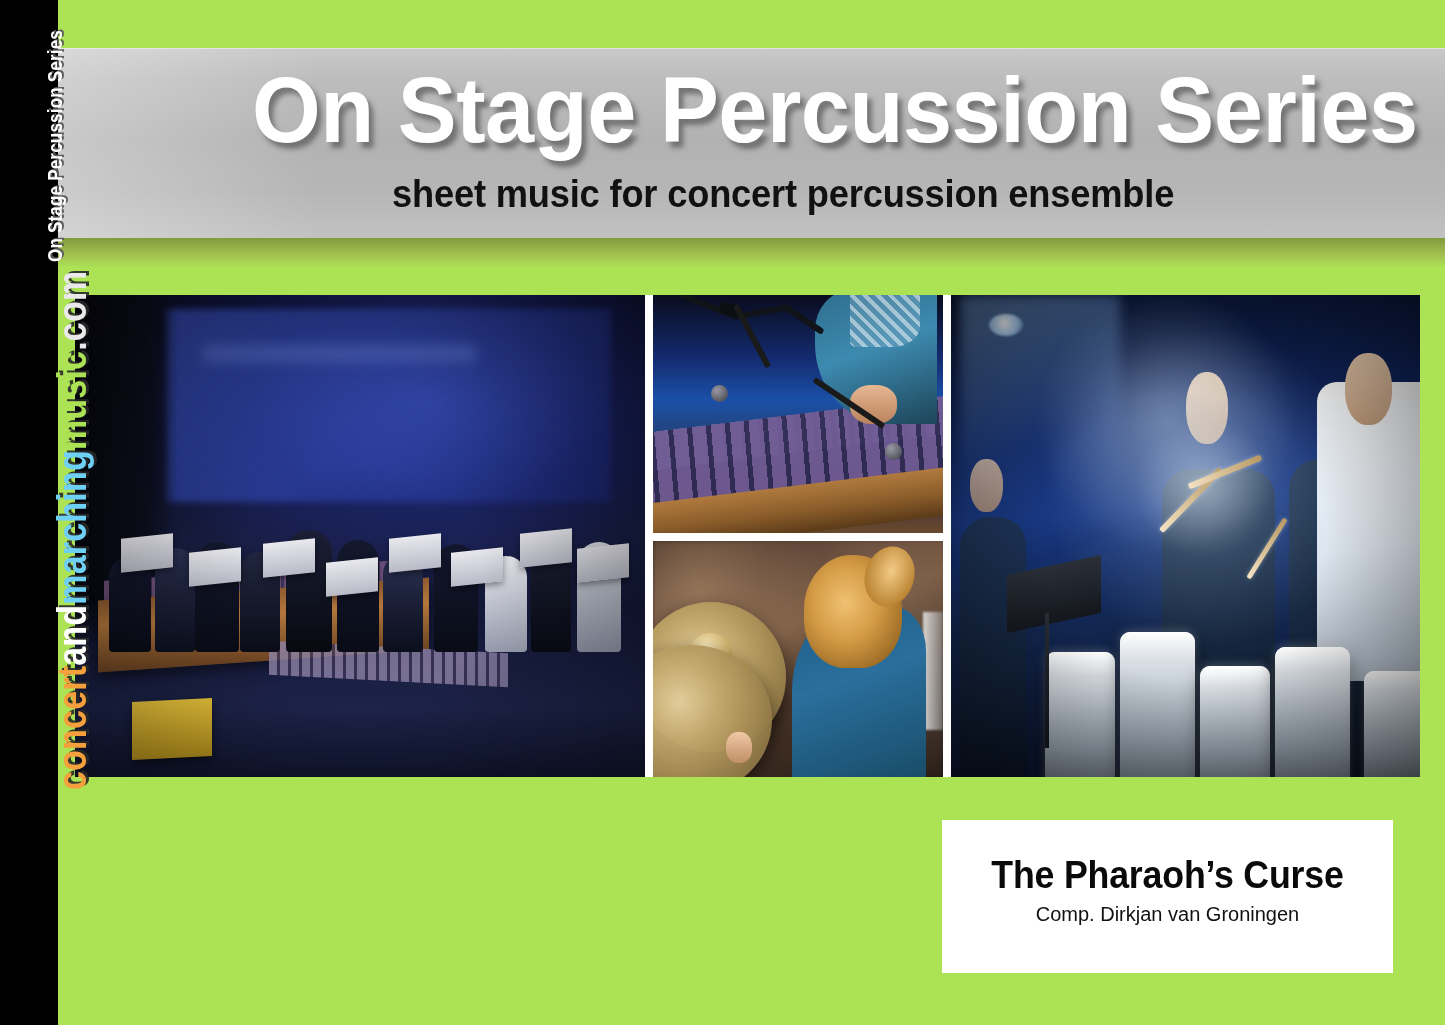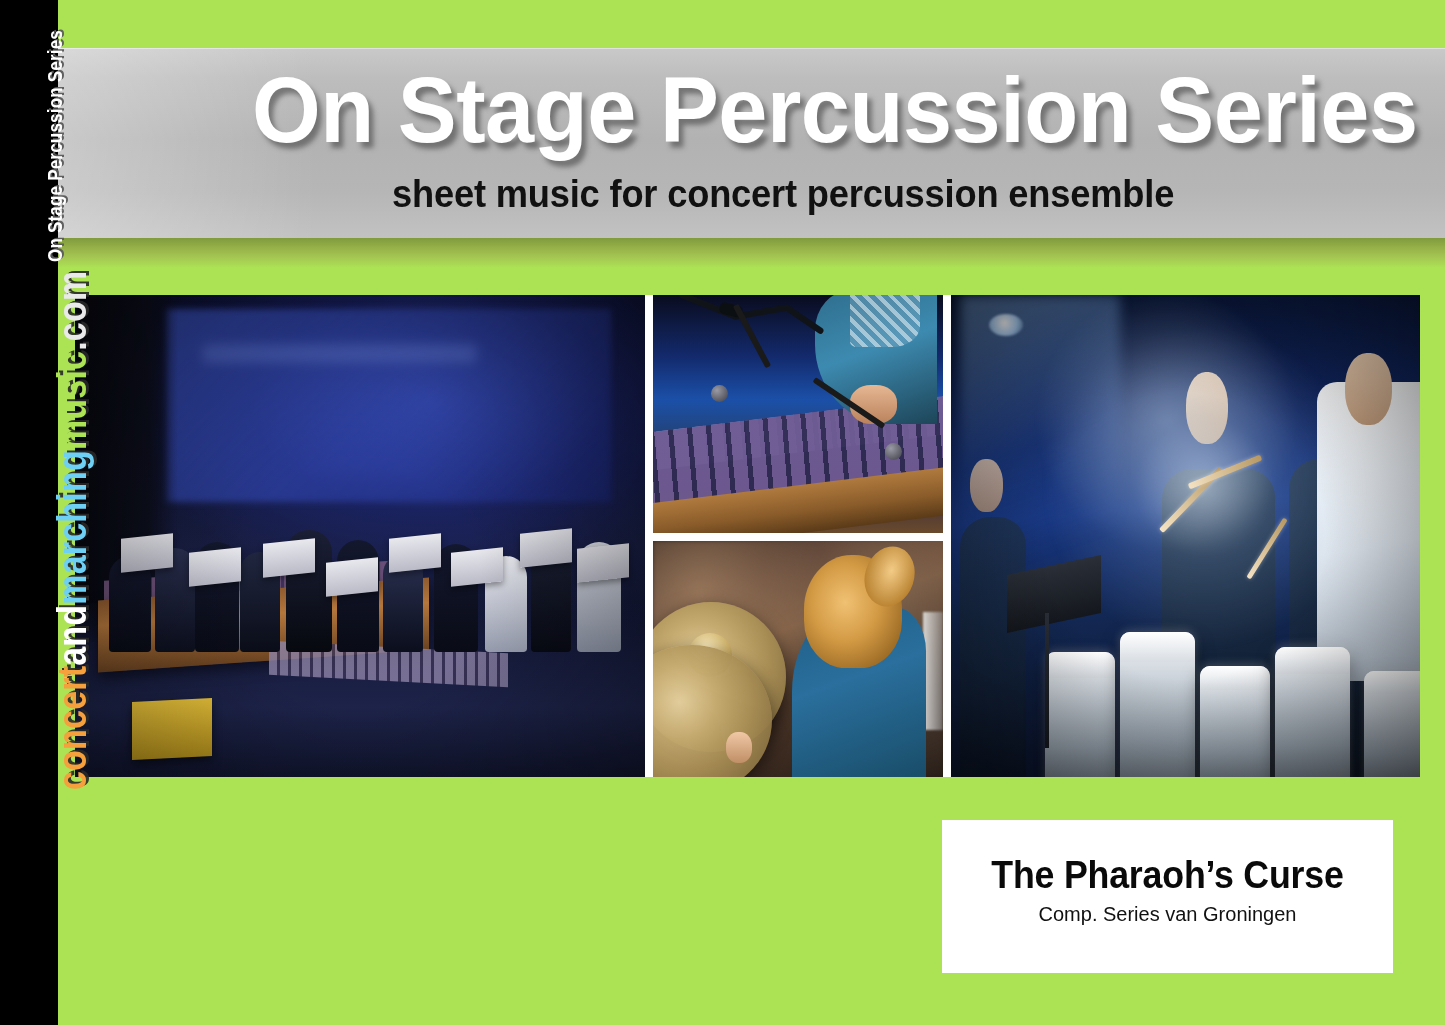--- a/index.html
+++ b/index.html
@@ -642,21 +642,21 @@
         <div class="ph4-stand" style="left:12%; top:56%; width:20%; height:12%; transform:skewY(-12deg);"></div>
         <div class="ph4-stand" style="left:20%; top:66%; width:4px; height:28%;"></div>
 
         <div class="ph4-vig"></div>
       </div>
     </div>
   </div>
 
   <div class="title-card">
     <div class="piece-title">The Pharaoh’s Curse</div>
-    <div class="piece-composer">Comp. Series van Groningen</div>
+    <div class="piece-composer">Comp. Dirkjan van Groningen</div>
   </div>
 
   <div class="spine">
     <div class="spine-top-text">
       <div class="vtext spine-series">On Stage Percussion Series</div>
     </div>
     <div class="vtext spine-url">
       <span class="u-concert">concert</span><span class="u-and">and</span><span class="u-marching">marching</span><span class="u-music">music</span><span class="u-com">.com</span>
     </div>
   </div>

